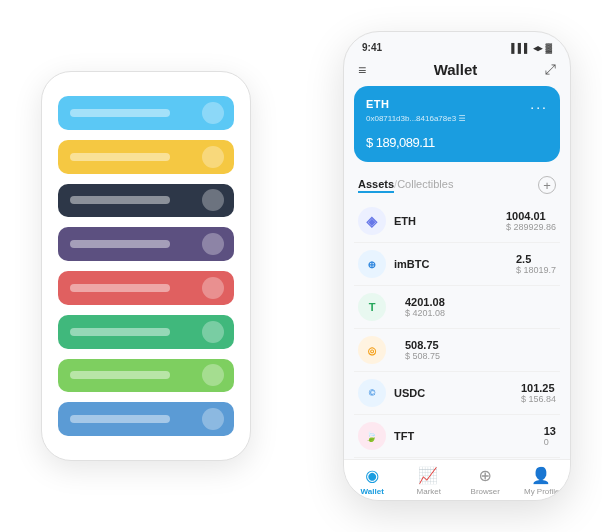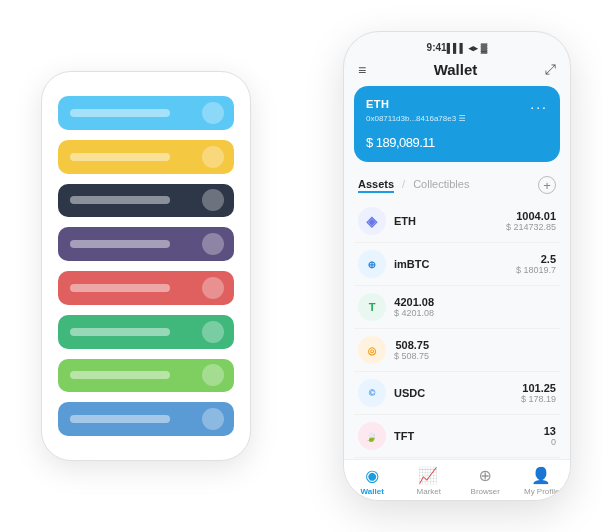--- a/index.html
+++ b/index.html
@@ -91,21 +91,21 @@
       box-shadow: 0 12px 40px rgba(0,0,0,0.13);
       overflow: hidden;
       z-index: 2;
       display: flex;
       flex-direction: column;
     }
 
     .phone-status {
       display: flex;
       align-items: center;
-      justify-content: center;
+      justify-content: space-between;
       padding: 10px 18px 4px;
       font-size: 10px;
       color: #333;
       font-weight: 600;
     }
 
     .status-icons {
       display: flex;
       gap: 3px;
       align-items: center;
@@ -171,21 +171,20 @@
 
     .assets-header {
       display: flex;
       align-items: center;
       justify-content: space-between;
       padding: 6px 14px;
     }
 
     .assets-tabs {
       display: flex;
-      gap: 8px;
       font-size: 11px;
     }
 
     .tab-active {
       color: #222;
       font-weight: 600;
       border-bottom: 2px solid #1a9de0;
       padding-bottom: 1px;
     }
 
@@ -237,21 +236,22 @@
     }
 
     .asset-name {
       flex: 1;
       font-size: 11px;
       font-weight: 600;
       color: #222;
     }
 
     .asset-values {
-      text-align: right;
+      text-align: left;
+      margin-left: 11px;
     }
 
     .asset-amount {
       font-size: 11px;
       font-weight: 600;
       color: #222;
     }
 
     .asset-usd {
       font-size: 9px;
@@ -374,21 +374,21 @@
       <div class="add-icon">+</div>
     </div>
 
     <div class="asset-list">
 
       <div class="asset-item">
         <div class="asset-icon eth-icon">◈</div>
         <span class="asset-name">ETH</span>
         <div class="asset-values">
           <div class="asset-amount">1004.01</div>
-          <div class="asset-usd">$ 214732.85</div>
+          <div class="asset-usd">$ 289929.86</div>
         </div>
       </div>
 
       <div class="asset-item">
         <div class="asset-icon imbtc-icon" style="font-size:10px;">⊕</div>
         <span class="asset-name">imBTC</span>
         <div class="asset-values">
           <div class="asset-amount">2.5</div>
           <div class="asset-usd">$ 18019.7</div>
         </div>
@@ -408,21 +408,21 @@
           <div class="asset-amount">508.75</div>
           <div class="asset-usd">$ 508.75</div>
         </div>
       </div>
 
       <div class="asset-item">
         <div class="asset-icon usdc-icon" style="font-size:9px;">©</div>
         <span class="asset-name">USDC</span>
         <div class="asset-values">
           <div class="asset-amount">101.25</div>
-          <div class="asset-usd">$ 178.19</div>
+          <div class="asset-usd">$ 156.84</div>
         </div>
       </div>
 
       <div class="asset-item">
         <div class="asset-icon tft-icon" style="font-size:10px;">🍃</div>
         <span class="asset-name">TFT</span>
         <div class="asset-values">
           <div class="asset-amount">13</div>
           <div class="asset-usd">0</div>
         </div>

